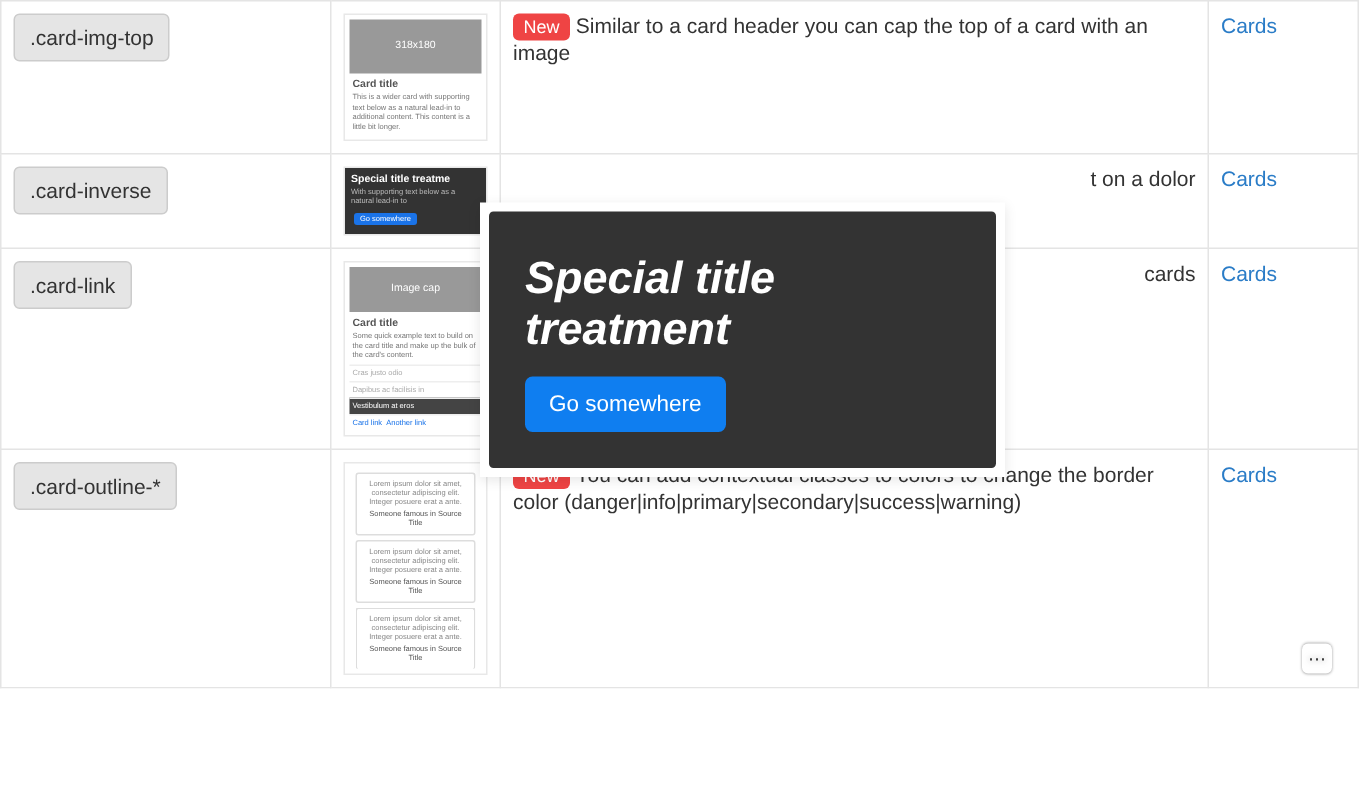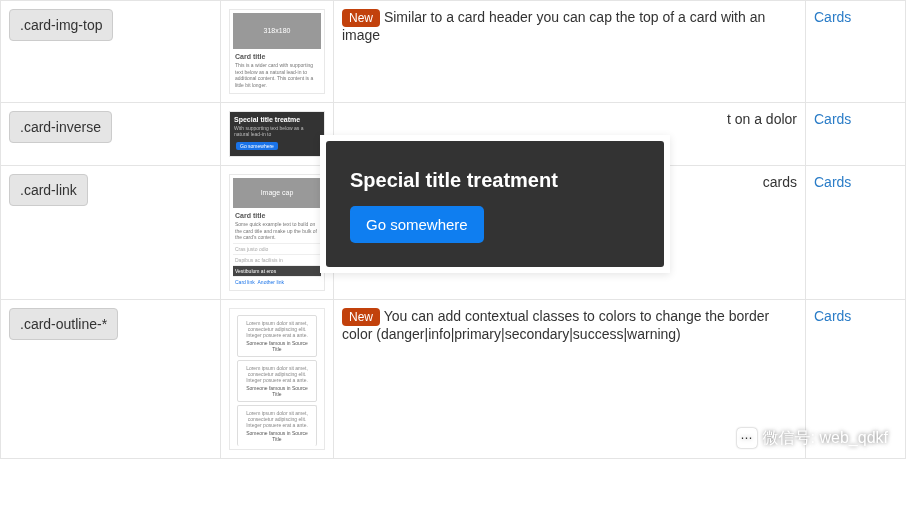--- a/index.html
+++ b/index.html
@@ -21,21 +21,21 @@
     display: inline-block;
     border: 1px solid #ccc;
     border-radius: 4px;
     padding: 7px 10px;
     font-size: 14px;
     color: #333;
     background: #e5e5e5;
   }
   .badge-new {
     display: inline-block;
-    background: #c2410c;
+    background: #ef4444;
     color: #fff;
     border-radius: 4px;
     padding: 2px 7px;
     font-size: 12px;
     vertical-align: middle;
   }
   .link { color: #2a7cc7; cursor: pointer; }
   .thumb {
     border: 1px solid #e8e8e8;
     width: 96px;
@@ -89,23 +89,24 @@
     padding: 6px;
     box-shadow: 0 2px 8px rgba(0,0,0,0.1);
   }
   .card-inverse {
     background: #333;
     color: #fff;
     padding: 28px 24px 24px;
     border-radius: 3px;
   }
   .card-inverse h3 {
-    font-size: 20px;
+    font-size: 30px;
     font-weight: 600;
     margin-bottom: 14px;
+    font-style: italic;
   }
   .card-inverse p {
     font-size: 15px;
     color: #bbb;
     line-height: 1.45;
     margin-bottom: 22px;
   }
   .btn-primary {
     display: inline-block;
     background: #0f7ef0;
@@ -242,14 +243,13 @@
 
 <div class="modal-wrap">
   <div class="card-inverse">
     <h3>Special title treatment</h3>
     <button class="btn-primary">Go somewhere</button>
   </div>
 </div>
 
 <div class="watermark">
   <span class="wm-icon">⋯</span>
-  <span>微信号: web_qdkf</span>
 </div>
 
 </body></html>

